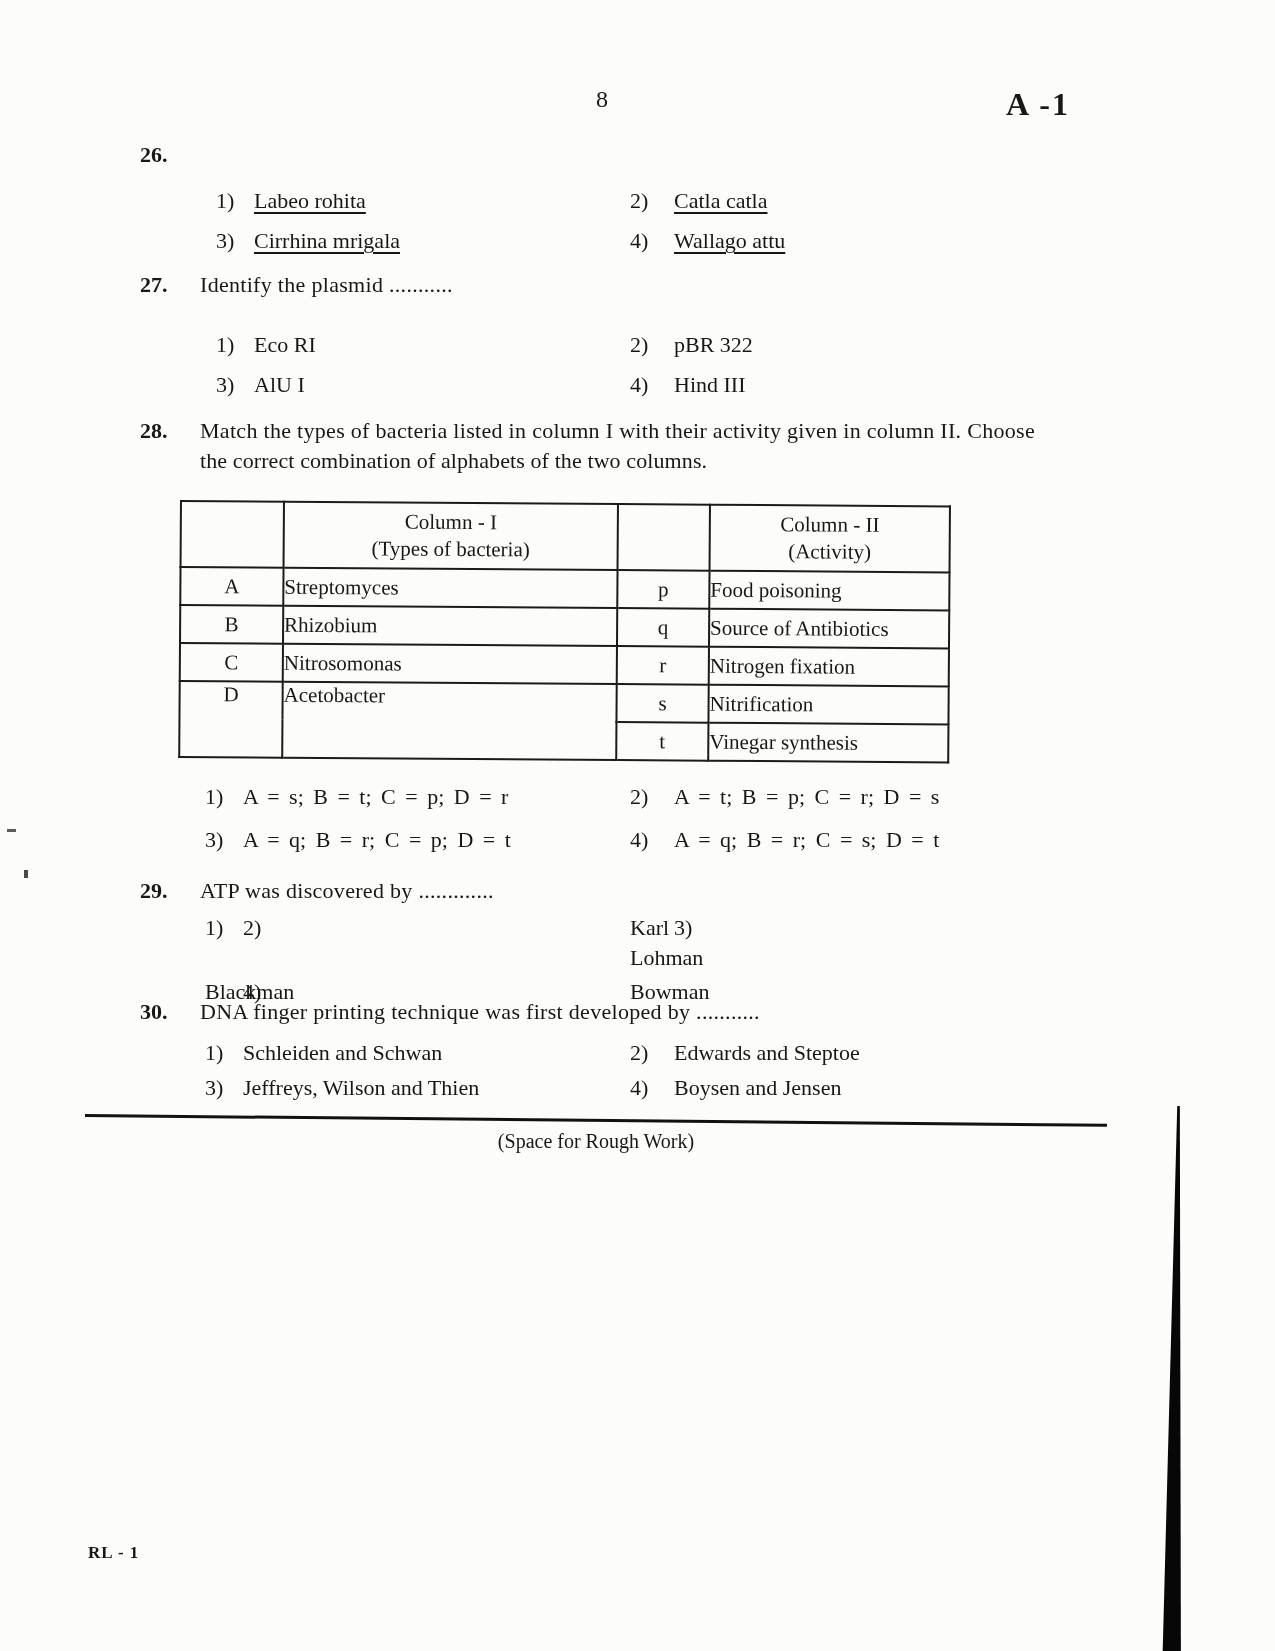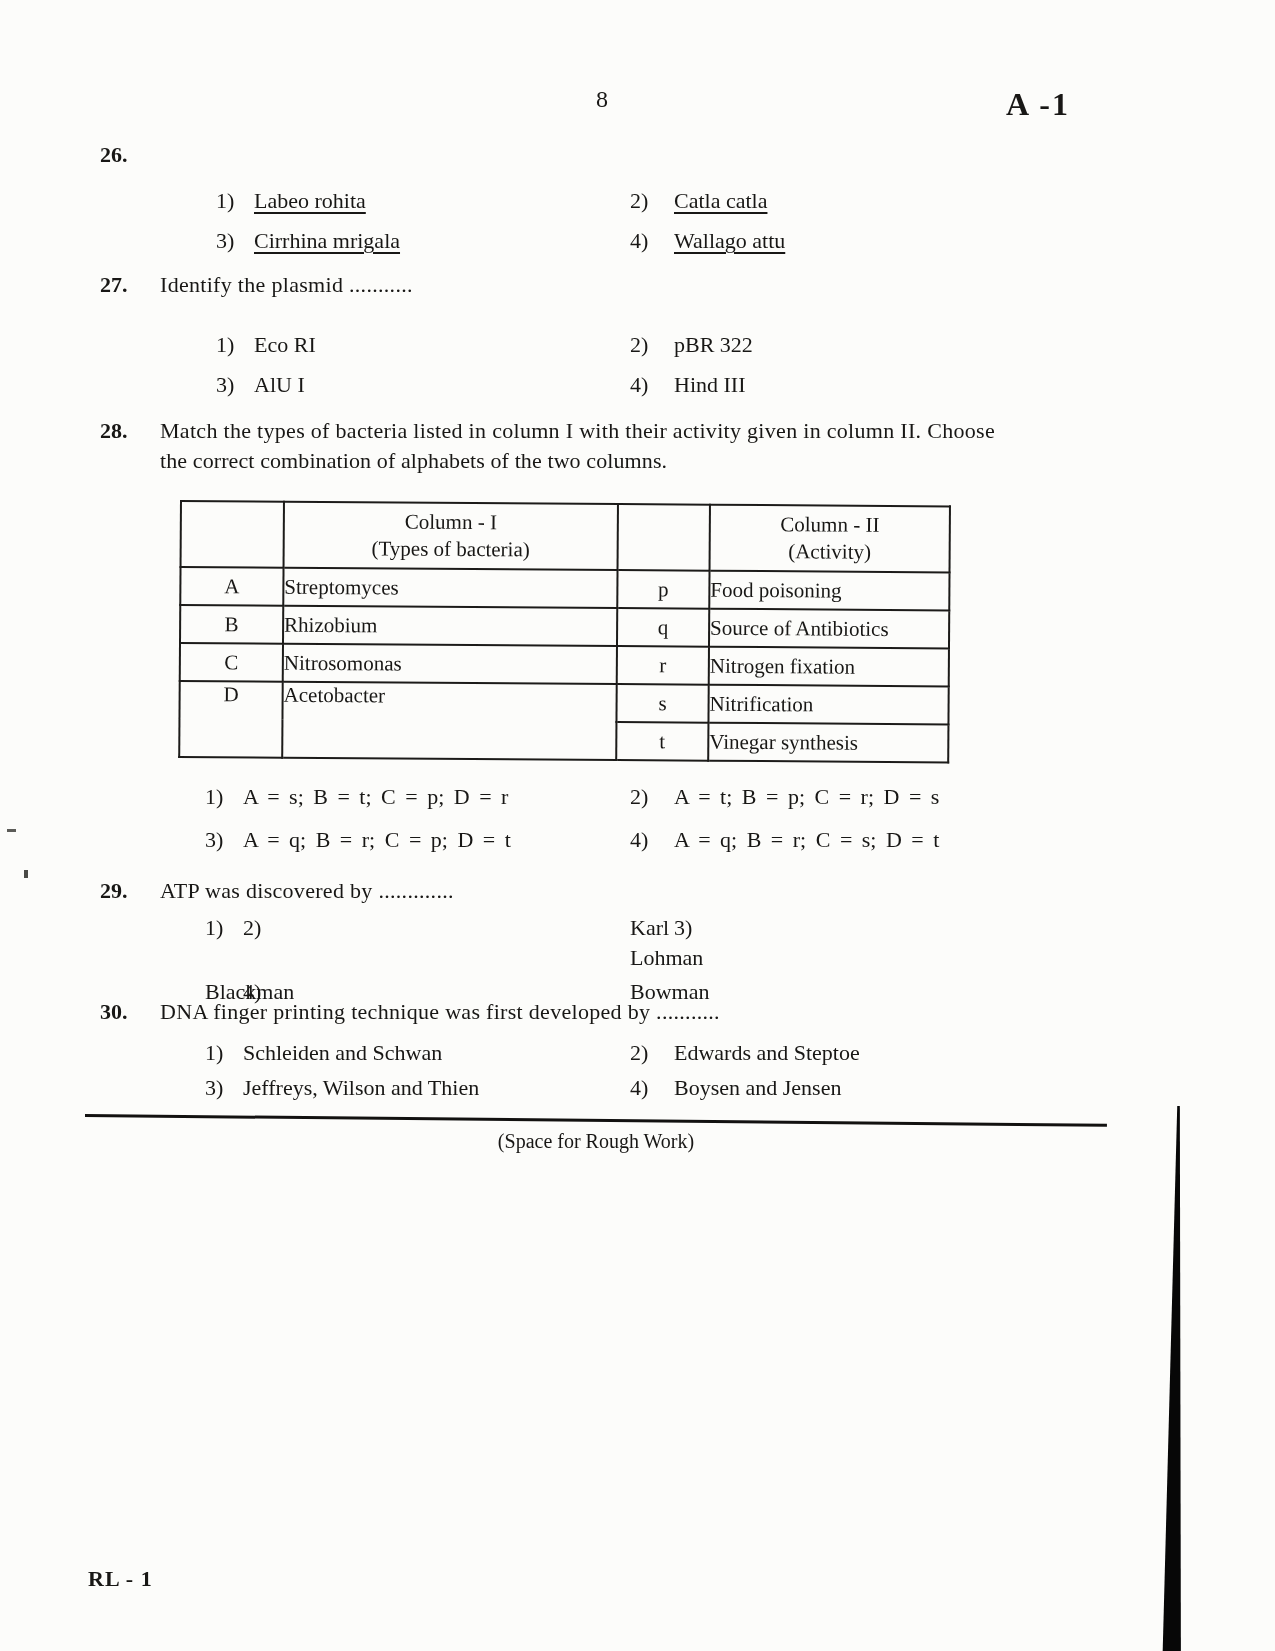--- a/index.html
+++ b/index.html
@@ -10,21 +10,21 @@
     background:#fcfcfa;
     font-family:"Liberation Serif","DejaVu Serif",serif;
     color:#181715;
     overflow:hidden;
   }
   .abs{position:absolute;}
   
   .page-num{left:596px;top:86px;font-size:24px;}
   .set-code{left:1006px;top:86px;font-size:32px;font-weight:bold;letter-spacing:2px;}
   
-  .q-line{display:flex;left:0;width:1150px;font-size:22px;line-height:30px;}
+  .q-line{display:flex;left:0;width:1150px;font-size:22px;line-height:30px;padding-left:40px;}
   .q-num{width:60px;margin-left:100px;font-weight:bold;flex:0 0 auto;}
   .q-stem{letter-spacing:.3px;}
   .q-stem .stem2{letter-spacing:.1px;}
   
   .opts{display:grid;font-size:22px;line-height:30px;}
   .opts-a{left:216px;grid-template-columns:38px 376px 44px auto;}
   .opts-b{left:205px;grid-template-columns:38px 387px 44px auto;}
   .gap10{row-gap:10px;} .gap12{row-gap:10px;} .gap13{row-gap:13px;}
   .gap4{row-gap:4px;}  .gap5{row-gap:5px;}
   .u{text-decoration:underline;text-decoration-thickness:1.5px;text-underline-offset:4px;}
@@ -46,21 +46,21 @@
   .match-table td{height:36px;}
   .col-key{width:101px;text-align:center;}
   .col-name{width:332px;text-align:left;padding-left:48px;}
   .col-key2{width:90px;text-align:center;}
   .col-act{width:238px;text-align:left;padding-left:32px;}
   .vtop{vertical-align:top;padding-top:5px;}
   
   .rough-rule{left:85px;top:1114px;width:1022px;height:3px;background:#121110;
               transform:rotate(.55deg);transform-origin:left center;}
   .rough-label{left:85px;top:1130px;width:1022px;text-align:center;font-size:20px;}
-  .footer-code{left:88px;top:1543px;font-size:22px;font-weight:bold;letter-spacing:1px;margin-top:23px;}
+  .footer-code{left:88px;top:1543px;font-size:17px;font-weight:bold;letter-spacing:1px;}
   
   .scan-bar{
     left:1158px;top:1106px;width:26px;height:545px;
     background:#070707;
     -webkit-clip-path:polygon(74% 0,84% 0,88% 100%,18% 100%);
     clip-path:polygon(74% 0,84% 0,88% 100%,18% 100%);
   }
   .speck{left:0;top:0;width:2px;height:2px;background:transparent;
     box-shadow:
       202px 28px 0 0 #9b9b98, 188px 60px 0 0 #8f8f8c, 276px 54px 0 0 #93938f,

